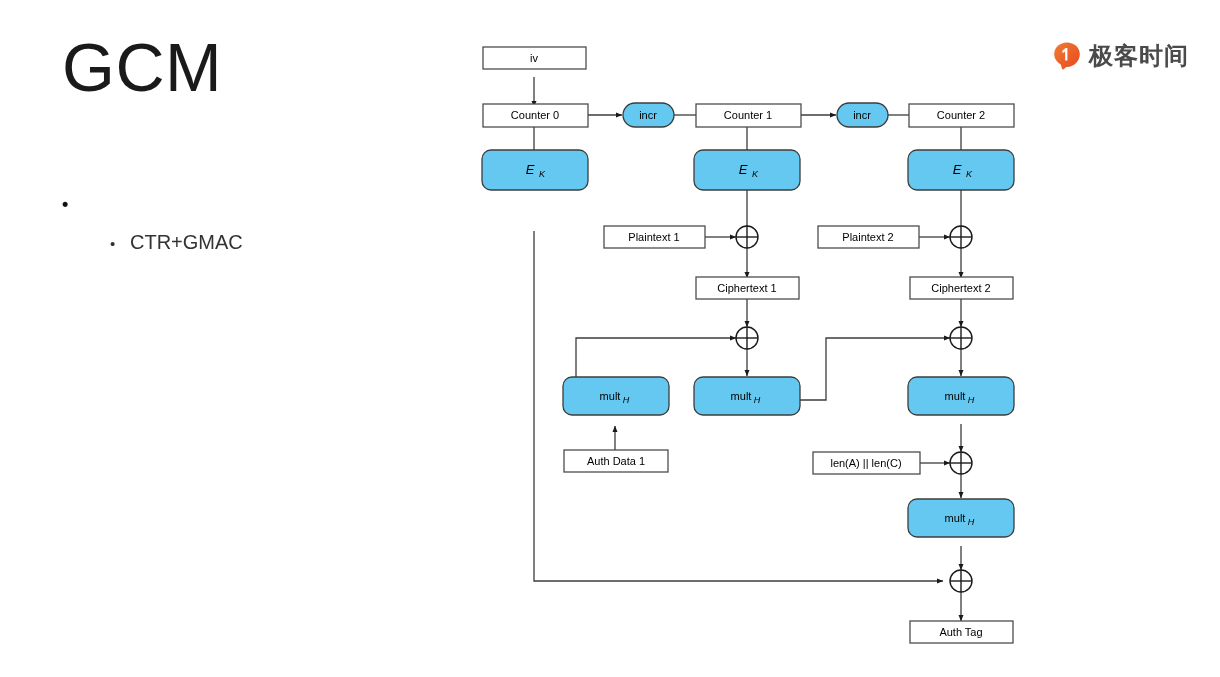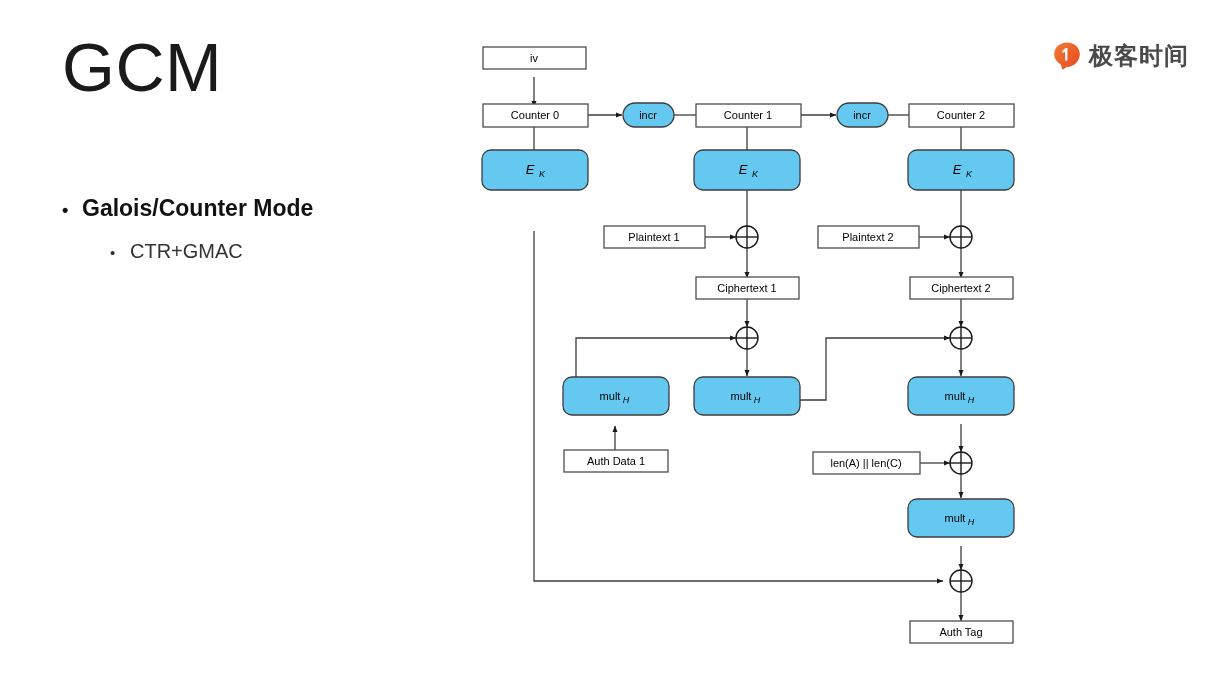--- a/index.html
+++ b/index.html
@@ -166,21 +166,20 @@
     </svg>
   </span>
   <span class="wordmark">极客时间</span>
 </div>
 
 <div id="slide-title">GCM</div>
 
 <div id="bullet-list">
   <div class="bullet-l1">
     <span class="dot">•</span>
-    <span>Galois/Counter Mode</span>
   </div>
   <div class="bullet-l2">
     <span class="dot">•</span>
     <span>CTR+GMAC</span>
   </div>
 </div>
 
 <div id="gcm-diagram">
 <svg width="580" height="620" viewBox="0 0 580 620" xmlns="http://www.w3.org/2000/svg">
 

